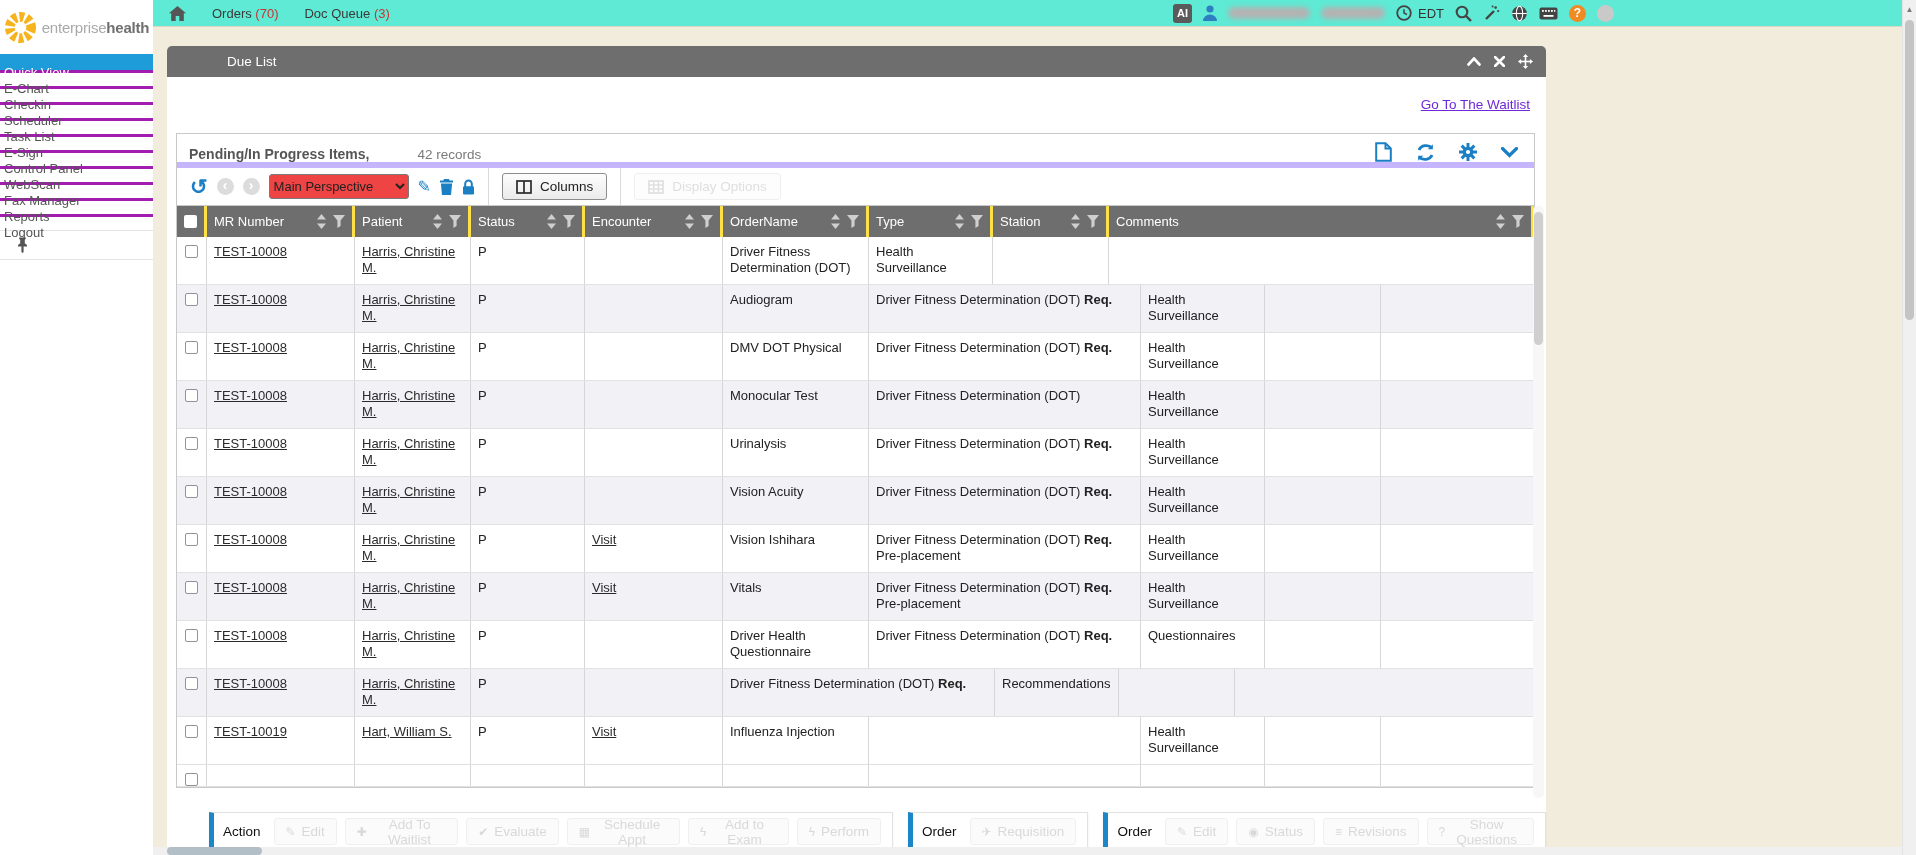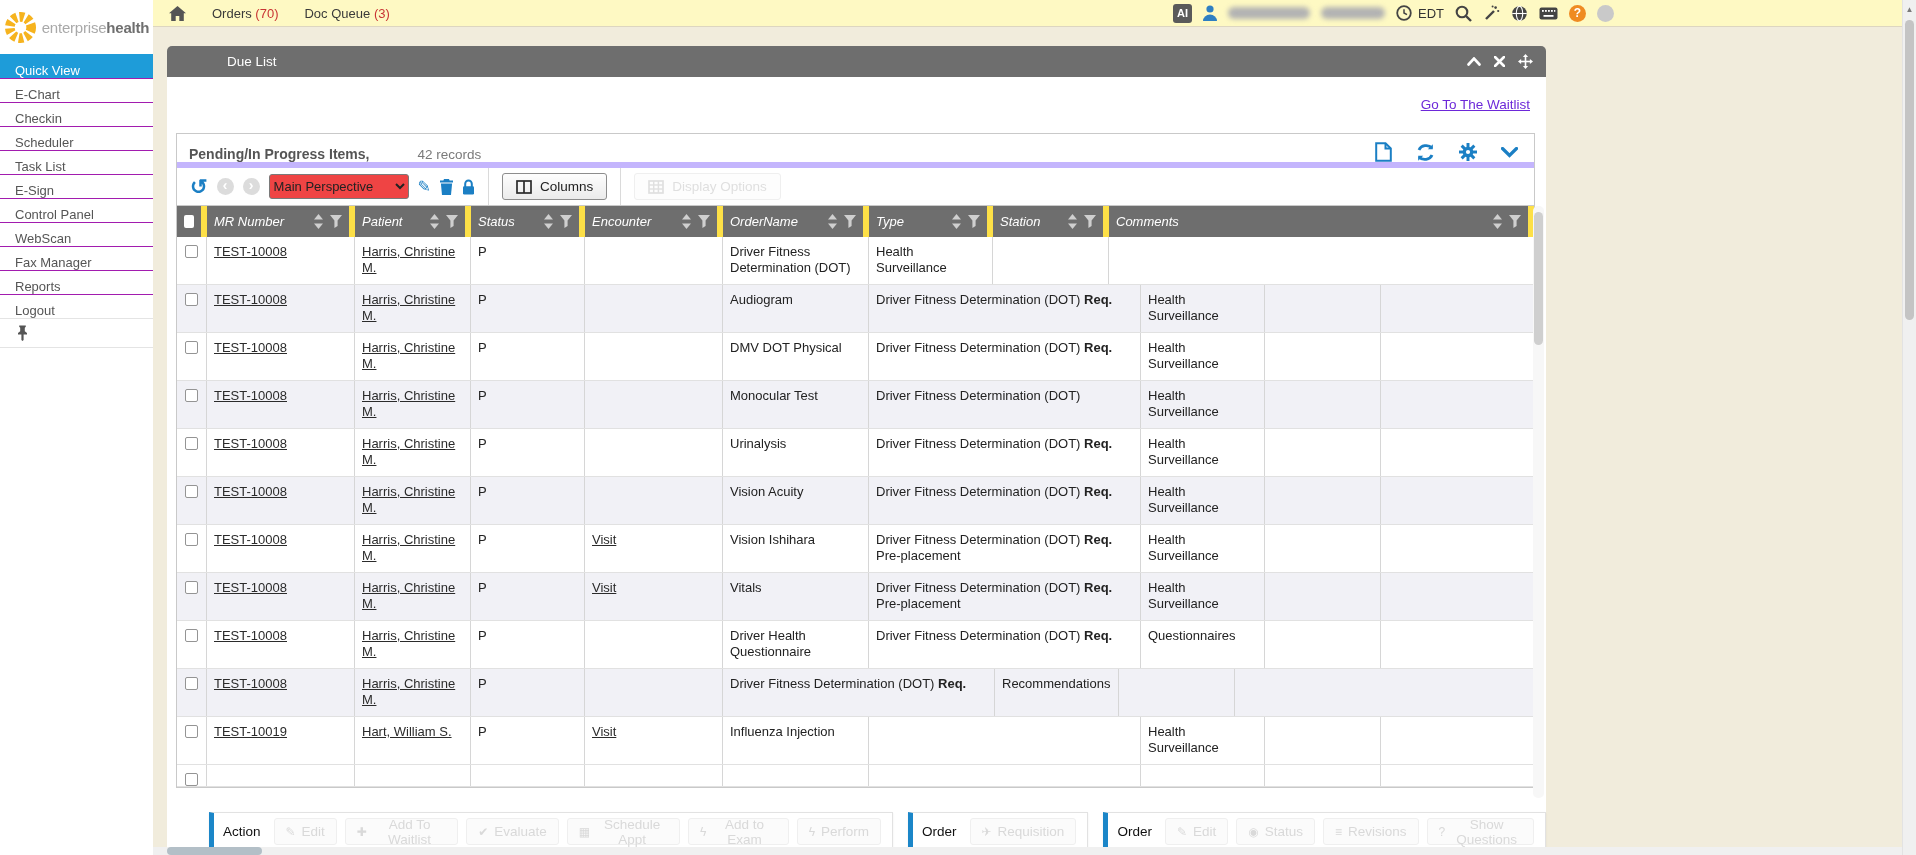--- a/index.html
+++ b/index.html
@@ -1,41 +1,41 @@
 <!DOCTYPE html>
 <html><head>
 <meta charset="utf-8">
 <style>
   * { box-sizing: border-box; margin: 0; padding: 0; }
   html,body { width:1916px; height:855px; overflow:hidden; }
   body { font-family:"Liberation Sans", sans-serif; background:#f1ecdc; position:relative; font-size:13px; color:#333; }
   a { cursor:pointer; }
 
   
-  .topbar { position:absolute; left:153px; top:0; right:14px; height:27px; background:#fef9c3;
+  .topbar { position:absolute; left:153px; top:0; right:14px; height:27px; background:#5eead4;
             border-bottom:1px solid #ddd6c0; display:flex; align-items:center; z-index:10; }
   .home-ic { margin-left:16px; display:flex; align-items:center; cursor:pointer; }
   .nav-item { margin-left:26px; color:#3a3a3a; cursor:pointer; }
   .nav-item .count { color:#c93434; }
   .nav-right { margin-left:auto; margin-right:288px; display:flex; align-items:center; gap:11px; }
   .ai-badge { width:19px; height:19px; background:#5a5a5a; border-radius:3px; color:#fff; font-weight:bold;
               font-size:11px; display:flex; align-items:center; justify-content:center; }
   .blur-blob { height:12px; border-radius:6px; background:#b3b3b3; filter:blur(2.5px); }
   .tz { color:#333; font-size:13px; margin-left:-5px; }
   .help-circle { width:17px; height:17px; border-radius:50%; background:#ef8b22; color:#fff; font-weight:bold;
                  font-size:12px; display:flex; align-items:center; justify-content:center; cursor:pointer; }
   .avatar-circle { width:17px; height:17px; border-radius:50%; background:#c9c9c9; }
 
   
   .logo-box { position:absolute; left:0; top:0; width:153px; height:54px; background:#fff; z-index:11;
               display:flex; align-items:center; justify-content:center; gap:5px; }
   .logo-text { font-size:15px; color:#a9a9a9; letter-spacing:-0.2px; }
   .logo-text b { color:#6f6f6f; }
   .sidebar { position:absolute; left:0; top:54px; bottom:0; width:153px; background:#fff; z-index:9; }
-  .side-item { height:24px; line-height:31px; padding-left:15px; color:#555; border-top:1px solid #a21caf; cursor:pointer; }
+  .side-item { height:16px; line-height:31px; padding-left:4px; color:#555; border-top:3px solid #a21caf; cursor:pointer; }
   .side-item.active { background:#1e9cd9; color:#fff; border-top-color:#1e9cd9; }
   .pin-row { height:30px; border-top:1px solid #e4e4e4; border-bottom:1px solid #e4e4e4;
              display:flex; align-items:center; padding-left:17px; cursor:pointer; }
 
   
   .main { position:absolute; left:153px; top:27px; right:14px; bottom:0; background:#f1ecdc; }
   .panel { position:absolute; left:14px; top:19px; width:1379px; bottom:0; }
   .panel-hd { height:31px; background:#6e6e6e; border-radius:5px 5px 0 0; color:#fff;
               display:flex; align-items:center; font-size:13.5px; }
   .panel-hd .ttl { margin-left:60px; }
@@ -60,21 +60,21 @@
             line-height:15px; font-size:14px; font-weight:bold; }
   select.persp { height:25px; width:140px; font-size:13px; border:1px solid #7a7a7a; border-radius:3px; background:#ef4444; color:#222; }
   .ticon { color:#1b7fc4; font-size:16px; cursor:pointer; display:flex; align-items:center; }
   .gbtn { display:inline-flex; align-items:center; gap:8px; height:27px; padding:0 13px; font-size:13.5px; color:#222;
           background:linear-gradient(#fdfdfd,#ebebeb); border:1px solid #8d8d8d; border-radius:3px; cursor:pointer;
           font-family:"Liberation Sans",sans-serif; }
   .gbtn.disabled { color:#dfdfdf; border-color:#efefef; background:#fdfdfd; cursor:default; }
 
   
   .thead { display:flex; background:#6e6e6e; color:#fff; height:31px; }
-  .th { display:flex; align-items:center; gap:7px; padding:0 7px; border-right:6px solid #fde047; overflow:hidden;font-style:italic; }
+  .th { display:flex; align-items:center; gap:7px; padding:0 7px; border-right:3px solid #fde047; overflow:hidden; }
   .th .lbl { flex:1; white-space:nowrap; }
   .c0{width:30px; justify-content:center;} .c1{width:148px;} .c2{width:116px;} .c3{width:114px;} .c4{width:138px;}
   .c5{width:146px;} .c6{width:272px;} .c7{width:124px;} .c8{width:116px;} .c9{flex:1;}
   .hcheck { width:13px; height:13px; background:#fff; border-radius:2px; cursor:pointer; }
   .trow { display:flex; min-height:48px; border-bottom:1px solid #e1e1e1; background:#fff; color:#222; }
   .trow.alt { background:#f1f1f6; }
   .trow.trailing { min-height:22px; height:22px; }
   .td { padding:7px 7px 4px; border-right:1px solid #d6d6d6; line-height:16px; overflow:hidden; }
   .td.c0 { display:flex; justify-content:center; padding-top:8px; }
   .td a { color:#2b2b2b; text-decoration:underline; }

